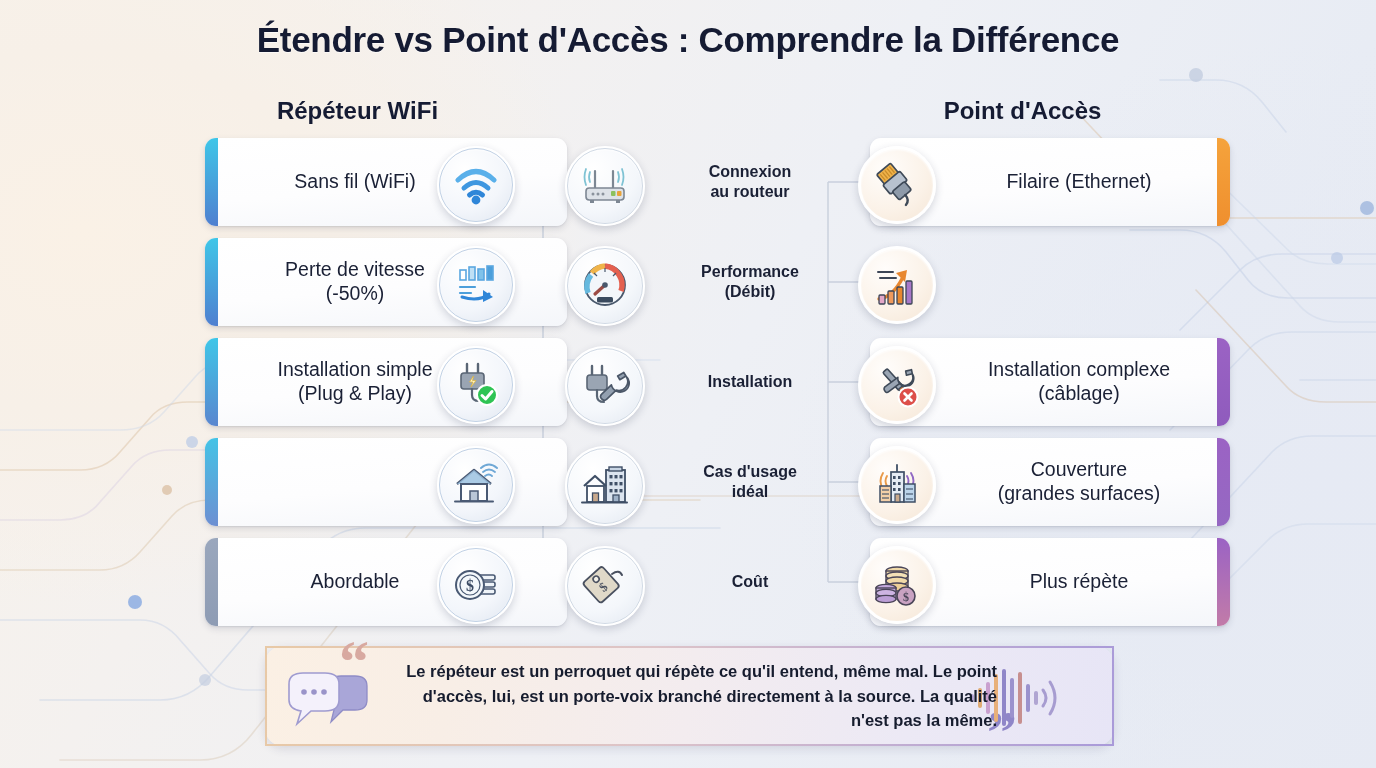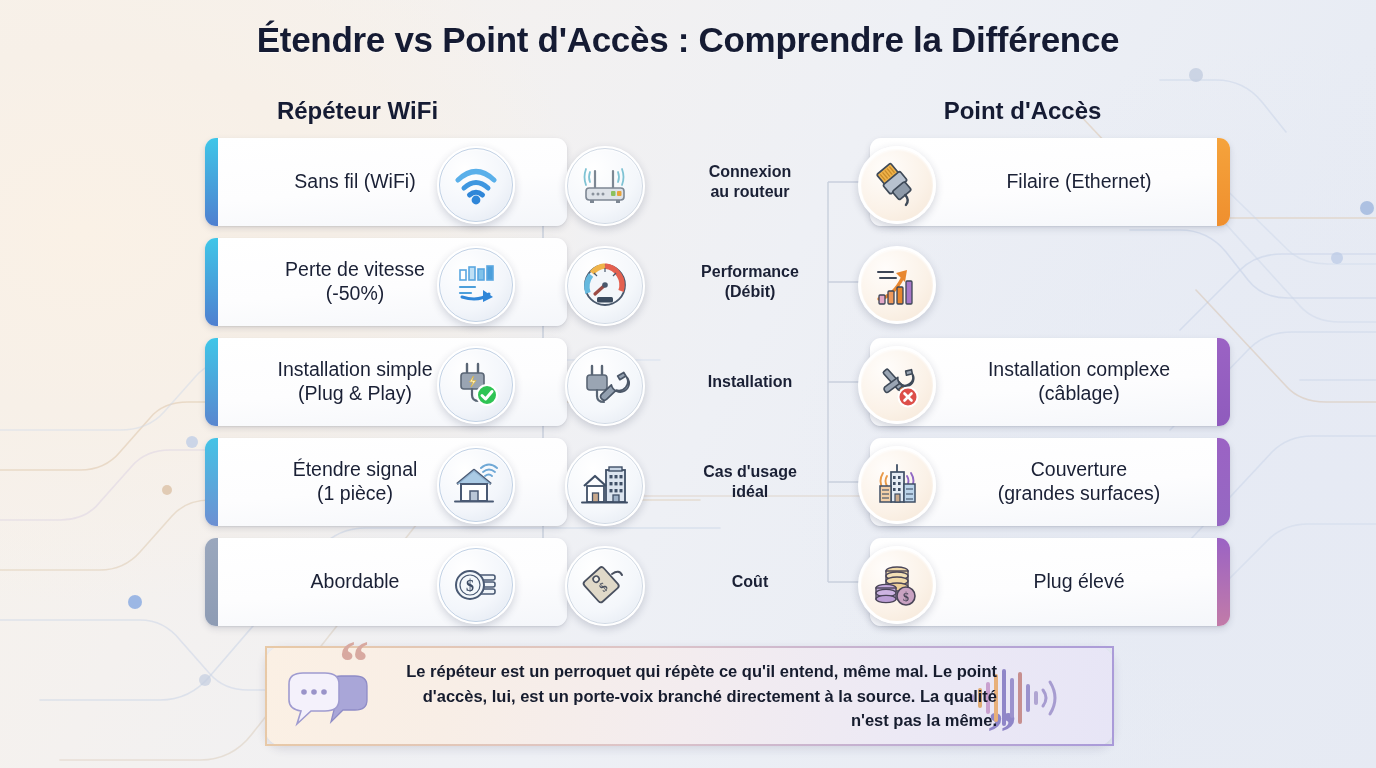--- a/index.html
+++ b/index.html
@@ -355,22 +355,20 @@
     <div class="card right">
       <span class="accent" style="background:linear-gradient(180deg,#9b63c4 0%,#8f5bbd 100%)"></span>
       <span class="card-label" style="white-space:pre-line">Installation complexe
 (câblage)</span>
     </div>
   </div>
 
   <div class="row" style="top:438px">
     <div class="card left">
       <span class="accent" style="background:linear-gradient(180deg,#44c3e6 0%,#6d8fd2 100%)"></span>
-      <span class="card-label" style="white-space:pre-line">Étendre signal
-(1 pièce)</span>
     </div>
     <div class="bubble lft">
       <svg width="48" height="44" viewBox="0 0 48 44">
         <path d="M5 21 L22 7 L39 21" fill="none" stroke="#4a5a74" stroke-width="2.4" stroke-linejoin="round"></path>
         <path d="M5 21 L22 7 L39 21 Z" fill="#9cc2e0" opacity=".85"></path>
         <rect x="9" y="21" width="26" height="17" fill="#ffffff" stroke="#4a5a74" stroke-width="2"></rect>
         <rect x="18" y="28" width="8" height="10" fill="#b9c6d6" stroke="#4a5a74" stroke-width="1.5"></rect>
         <line x1="3" y1="38.5" x2="41" y2="38.5" stroke="#4a5a74" stroke-width="2" stroke-linecap="round"></line>
         <g fill="none" stroke="#6fa8d6" stroke-width="1.9" stroke-linecap="round">
           <path d="M33 13 Q37 10 40 13"></path>
@@ -489,21 +487,21 @@
           <rect x="3" y="24" width="20" height="11" fill="#c4a9dc"></rect>
           <ellipse cx="13" cy="29" rx="10" ry="3.6" fill="#cdb4e2"></ellipse>
           <ellipse cx="13" cy="35" rx="10" ry="3.6" fill="#bc9fd6"></ellipse>
         </g>
         <circle cx="33" cy="32" r="9" fill="#c9a2c2" stroke="#4a4558" stroke-width="1.6"></circle>
         <text x="33" y="37" font-family="'Liberation Serif',serif" font-size="12" font-weight="bold" fill="#4a4558" text-anchor="middle">$</text>
       </svg>
     </div>
     <div class="card right">
       <span class="accent" style="background:linear-gradient(180deg,#9b63c4 0%,#c27ba8 100%)"></span>
-      <span class="card-label">Plug élevé</span>
+      <span class="card-label">Plus répète</span>
     </div>
   </div>
 
   <div class="quote">
     <span class="qmark open">“</span>
     <span class="qmark close">”</span>
 
     <span class="q-bubbles">
       <svg width="84" height="62" viewBox="0 0 84 62">
         <path d="M44 16 Q44 6 56 6 L70 6 Q82 6 82 16 L82 30 Q82 40 70 40 L58 40 L46 52 L49 40 Q44 38 44 30 Z" fill="#a9a6d8" stroke="#8f8cc6" stroke-width="1.3"></path>

